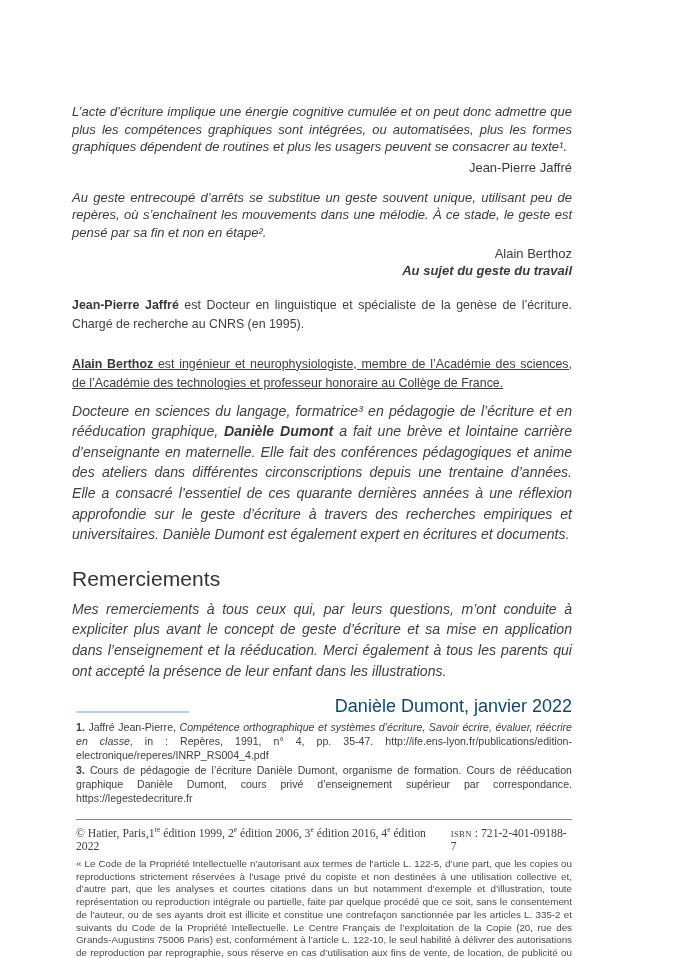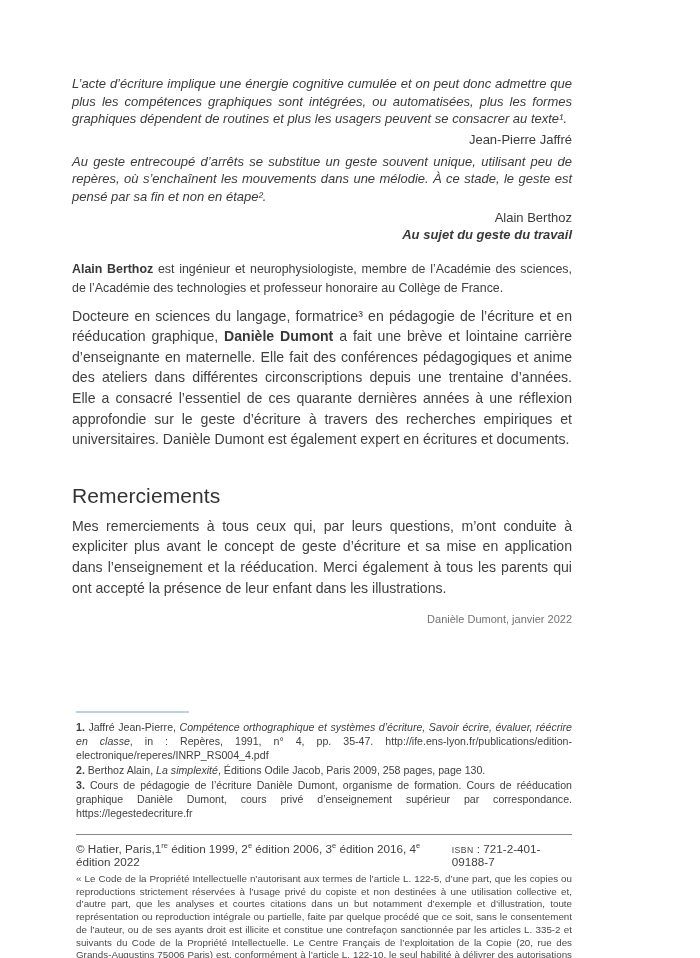--- a/index.html
+++ b/index.html
@@ -1,71 +1,71 @@
 <!DOCTYPE html>
 <html lang="fr" style="--footnote-rule: #b7d2e8; --divider: #8a8a8a; --text: #3f3f3f;"><head>
 <meta charset="utf-8">
 <style>
   html,body{margin:0;padding:0;background:#ffffff;}
   body{width:700px;height:958px;font-family:"Liberation Sans","DejaVu Sans",sans-serif;color:var(--text,#3f3f3f);}
-  .page{position:relative;width:644px;height:958px;box-sizing:border-box;padding:75px 72px 0 72px;overflow:hidden;}
+  .page{position:relative;width:644px;height:958px;box-sizing:border-box;padding:103px 72px 0 72px;overflow:hidden;}
   p{margin:0;}
   .quote{font-style:italic;font-size:13px;line-height:17.6px;text-align:justify;color:#3b3b3b;}
   .attrib{font-size:13px;line-height:17px;text-align:right;color:#3b3b3b;margin-top:3px;}
   .attrib.italic{font-style:italic;margin-top:0;font-weight:bold;}
-  .q2{margin-top:5px;}
+  .q2{margin-top:13px;}
   .bios{margin-top:17px;}
   .bio{font-size:12.4px;line-height:19.5px;text-align:justify;color:#3f3f3f;}
-  .bio + .bio{margin-top:8px;}
+  .bio + .bio{margin-top:20px;text-decoration:underline;}
   .bio strong{font-weight:bold;color:#383838;}
   .sec-title{font-size:21px;font-weight:500;color:#333333;margin:31px 0 0 0;line-height:26px;letter-spacing:.1px;}
-  .sec-title.rem{margin-top:33px;}
-  .body-par{font-size:14.1px;line-height:20.6px;text-align:justify;margin-top:7px;color:#3f3f3f;}
+  .sec-title.rem{margin-top:21px;}
+  .body-par{font-size:14.1px;line-height:20.6px;text-align:justify;margin-top:7px;color:#3f3f3f;font-style:italic;}
   .body-par strong{font-weight:bold;color:#383838;}
-  .signoff{font-size:11px;text-align:right;margin-top:15px;color:#737373;}
+  .signoff{font-size:18px;text-align:right;margin-top:15px;color:#0c4a6e;}
   .bottom{position:absolute;left:76px;right:72px;top:711px;}
   .fn-rule{width:113px;height:2px;background:var(--footnote-rule,#b7d2e8);margin-bottom:7px;}
   .fn{font-size:10.6px;line-height:14px;text-align:justify;color:#3f3f3f;margin-bottom:1px;}
   .fn strong{font-weight:bold;}
   .fn em{font-style:italic;}
   .colophon-rule{border-top:1px solid var(--divider,#8a8a8a);margin-top:14px;height:0;}
-  .copy-row{display:flex;justify-content:space-between;align-items:baseline;padding-top:7px;font-size:11.7px;color:#3f3f3f;}
+  .copy-row{display:flex;justify-content:space-between;align-items:baseline;padding-top:7px;font-size:11.7px;color:#3f3f3f;font-family:Liberation Serif, serif;}
   .copyright sup{font-size:7.5px;vertical-align:super;line-height:0;}
   .isbn-label{font-size:8.6px;letter-spacing:.4px;text-align:center;}
   .legal{margin-top:5px;font-size:9.8px;line-height:12.7px;text-align:justify;color:#4a4a4a;}
 </style>
 </head>
 <body>
 
 <div class="page">
 
   <section class="quotes">
     <p class="quote">L’acte d’écriture implique une énergie cognitive cumulée et on peut donc admettre que plus les compétences graphiques sont intégrées, ou automatisées, plus les formes graphiques dépendent de routines et plus les usagers peuvent se consacrer au texte¹.</p>
     <p class="attrib">Jean-Pierre Jaffré</p>
     <p class="quote q2">Au geste entrecoupé d’arrêts se substitue un geste souvent unique, utilisant peu de repères, où s’enchaînent les mouvements dans une mélodie. À ce stade, le geste est pensé par sa fin et non en étape².</p>
     <p class="attrib">Alain Berthoz</p>
     <p class="attrib italic">Au sujet du geste du travail</p>
   </section>
 
   <section class="bios">
+    <p class="bio"><strong>Jean-Pierre Jaffré</strong><span> est Docteur en linguistique et spécialiste de la genèse de l’écriture. Chargé de recherche au CNRS (en 1995).</span></p>
     <p class="bio"><strong>Alain Berthoz</strong><span> est ingénieur et neurophysiologiste, membre de l’Académie des sciences, de l’Académie des technologies et professeur honoraire au Collège de France.</span></p>
   </section>
 
   <p class="body-par"><span>Docteure en sciences du langage, formatrice³ en pédagogie de l’écriture et en rééducation graphique, </span><strong>Danièle Dumont</strong><span> a fait une brève et lointaine carrière d’enseignante en maternelle. Elle fait des conférences pédagogiques et anime des ateliers dans différentes circonscriptions depuis une trentaine d’années. Elle a consacré l’essentiel de ces quarante dernières années à une réflexion approfondie sur le geste d’écriture à travers des recherches empiriques et universitaires. Danièle Dumont est également expert en écritures et documents.</span></p>
 
   <h2 class="sec-title rem">Remerciements</h2>
   <p class="body-par">Mes remerciements à tous ceux qui, par leurs questions, m’ont conduite à expliciter plus avant le concept de geste d’écriture et sa mise en application dans l’enseignement et la rééducation. Merci également à tous les parents qui ont accepté la présence de leur enfant dans les illustrations.</p>
   <p class="signoff">Danièle Dumont, janvier 2022</p>
 
   <div class="bottom">
     <div class="fn-rule"></div>
 
     <p class="fn"><strong>1.</strong><span> Jaffré Jean-Pierre, </span><em>Compétence orthographique et systèmes d’écriture, Savoir écrire, évaluer, réécrire en classe</em><span>, in : Repères, 1991, n° 4, pp. 35-47. http://ife.ens-lyon.fr/publications/edition-electronique/reperes/INRP_RS004_4.pdf</span></p>
 
-    <p class="fn"><strong>2.</strong><span> Berthoz Alain, </span><em>La simplexité</em><span>, Éditions Odile Jacob, Paris 2009, 258 pages, page 130.</span></p>
 
     <p class="fn"><strong>3.</strong><span> Cours de pédagogie de l’écriture Danièle Dumont, organisme de formation. Cours de rééducation graphique Danièle Dumont, cours privé d’enseignement supérieur par correspondance. https://legestedecriture.fr</span><em></em><span></span></p>
 
     <div class="colophon-rule"></div>
 
     <div class="copy-row">
       <span class="copyright"><span>© Hatier, Paris,1</span><sup>re</sup><span> édition 1999, 2</span><sup>e</sup><span> édition 2006, 3</span><sup>e</sup><span> édition 2016, 4</span><sup>e</sup><span> édition 2022</span></span>
       <span class="isbn"><span class="isbn-label">ISBN</span><span> : 721-2-401-09188-7</span></span>
     </div>
 

